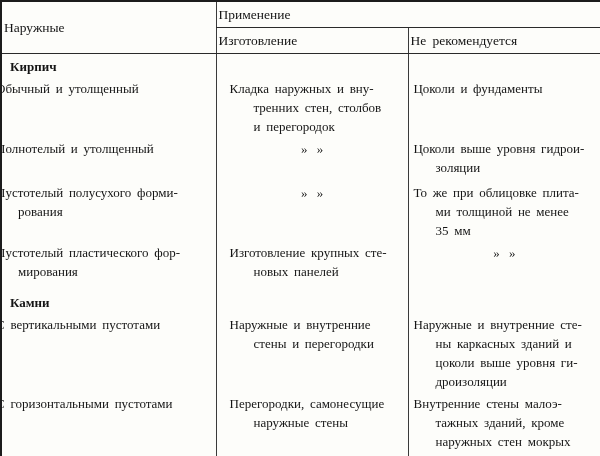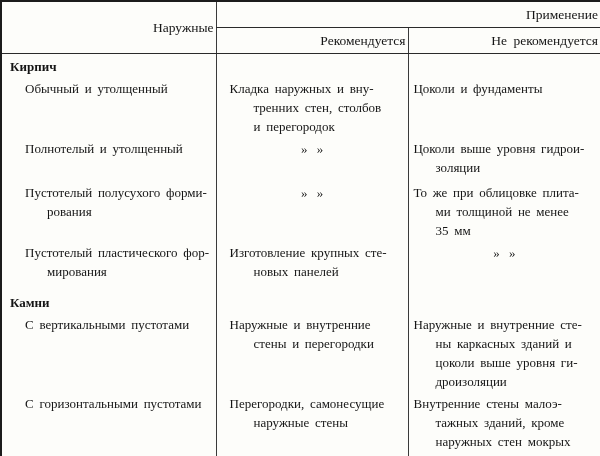--- a/index.html
+++ b/index.html
@@ -42,30 +42,30 @@
     overflow: hidden;
   }
   
   td.bl { border-left: 1px solid #3a3a3a; }
   
   td.bb { border-bottom: 1px solid #2a2a2a; }
 
   
   td.head {
     vertical-align: middle;
-    text-align: right;
+    text-align: left;
     padding: 0 2px;
     font-size: 13.5px;
     white-space: normal;
     text-indent: 0;
     word-spacing: 3px;
   }
 
   
-  td.colp { padding-left: 45px; text-indent: -22px; }                 
+  td.colp { padding-left: 16px; text-indent: -22px; }                 
   td.colr { padding-left: 37px; padding-right: 6px; text-indent: -24px; margin-top: 24px; } 
   td.coln { padding-left: 27px; text-indent: -22px; } 
 
   td.group {
     font-weight: bold;
     font-size: 13px;
     text-indent: 0;
     padding-left: 8px;
   }
   td.ditto {
@@ -96,21 +96,21 @@
         <col class="c2">
         <col class="c3">
     </colgroup>
 
     <tbody>
         <tr class="hr1">
       <td class="head bb" rowspan="2">Наружные</td>
       <td class="head bl bb" colspan="2">Применение</td>
     </tr>
     <tr class="hr2">
-      <td class="head bl bb">Рекомендуется</td>
+      <td class="head bl bb">Изготовление</td>
       <td class="head bl bb">Не рекомендуется</td>
     </tr>
 
     <tr class="rg">
       <td class="group">Кирпич</td>
       <td class="bl"></td>
       <td class="bl"></td>
     </tr>
 
     <tr class="r1">

